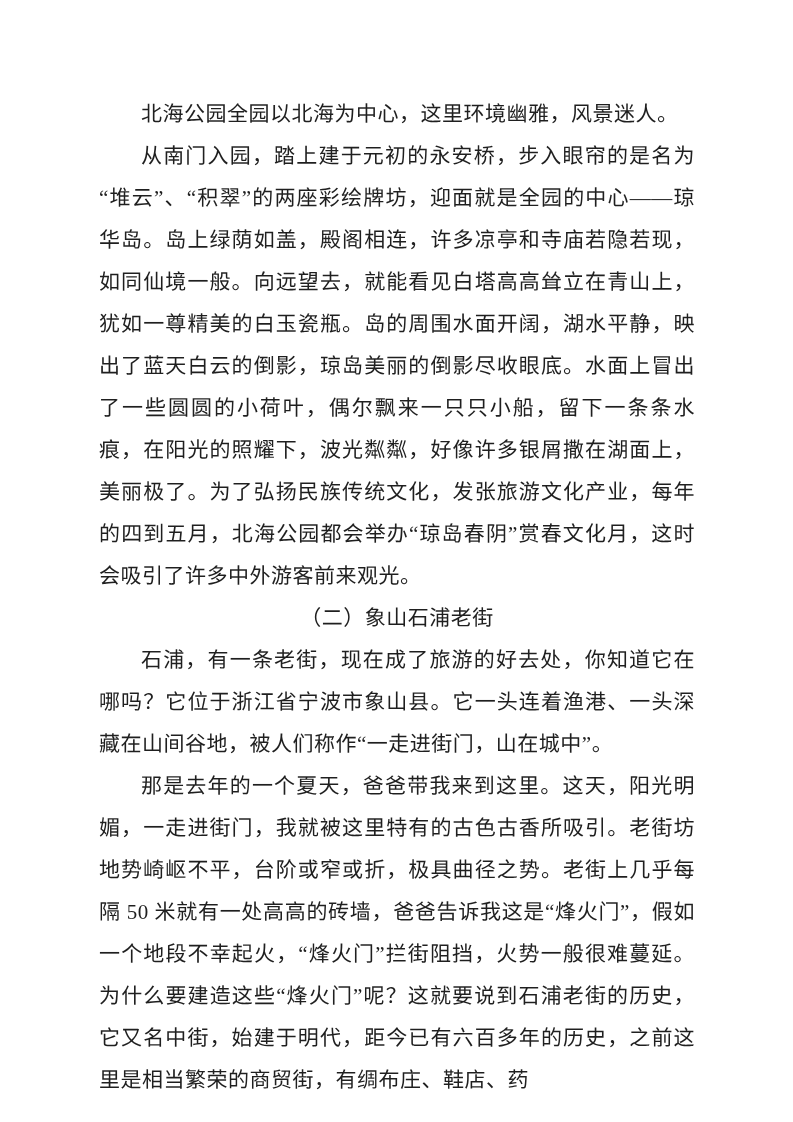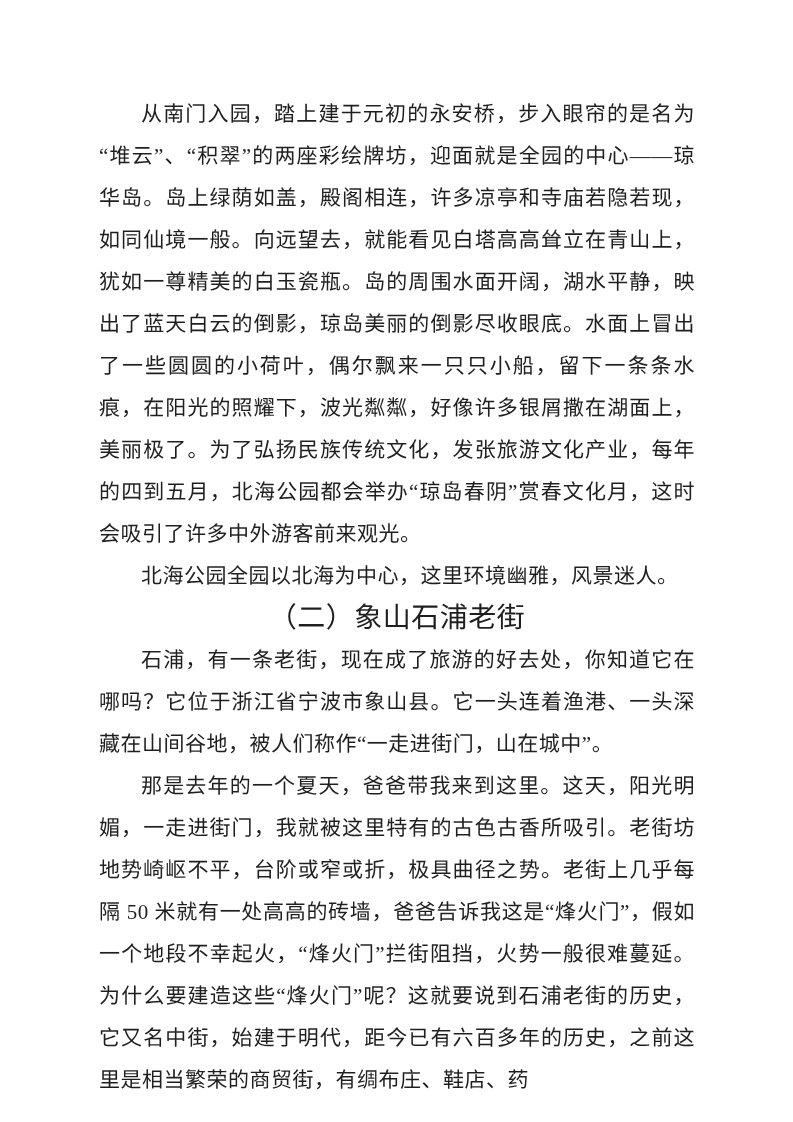--- a/index.html
+++ b/index.html
@@ -26,30 +26,30 @@
     text-align: justify;
     letter-spacing: 0.5px;
   }
   .para {
     margin: 0;
     text-indent: 2em;
     word-break: break-all;
   }
   .heading {
     margin: 0;
-    font-size: 28px;
+    font-size: 21px;
     font-weight: normal;
     text-align: center;
     text-indent: 0;
   }
 </style>
 </head>
 <body>
 
 <div class="page">
   <div class="doc-content">
+    <p class="para">北海公园全园以北海为中心，这里环境幽雅，风景迷人。</p>
     <p class="para">从南门入园，踏上建于元初的永安桥，步入眼帘的是名为“堆云”、“积翠”的两座彩绘牌坊，迎面就是全园的中心——琼华岛。岛上绿荫如盖，殿阁相连，许多凉亭和寺庙若隐若现，如同仙境一般。向远望去，就能看见白塔高高耸立在青山上，犹如一尊精美的白玉瓷瓶。岛的周围水面开阔，湖水平静，映出了蓝天白云的倒影，琼岛美丽的倒影尽收眼底。水面上冒出了一些圆圆的小荷叶，偶尔飘来一只只小船，留下一条条水痕，在阳光的照耀下，波光粼粼，好像许多银屑撒在湖面上，美丽极了。为了弘扬民族传统文化，发张旅游文化产业，每年的四到五月，北海公园都会举办“琼岛春阴”赏春文化月，这时会吸引了许多中外游客前来观光。</p>
-    <p class="para">北海公园全园以北海为中心，这里环境幽雅，风景迷人。</p>
     <h3 class="heading">（二）象山石浦老街</h3>
     <p class="para">石浦，有一条老街，现在成了旅游的好去处，你知道它在哪吗？它位于浙江省宁波市象山县。它一头连着渔港、一头深藏在山间谷地，被人们称作“一走进街门，山在城中”。</p>
     <p class="para">那是去年的一个夏天，爸爸带我来到这里。这天，阳光明媚，一走进街门，我就被这里特有的古色古香所吸引。老街坊地势崎岖不平，台阶或窄或折，极具曲径之势。老街上几乎每隔 50 米就有一处高高的砖墙，爸爸告诉我这是“烽火门”，假如一个地段不幸起火，“烽火门”拦街阻挡，火势一般很难蔓延。为什么要建造这些“烽火门”呢？这就要说到石浦老街的历史，它又名中街，始建于明代，距今已有六百多年的历史，之前这里是相当繁荣的商贸街，有绸布庄、鞋店、药</p>
   </div>
 </div>
 
 </body></html>

